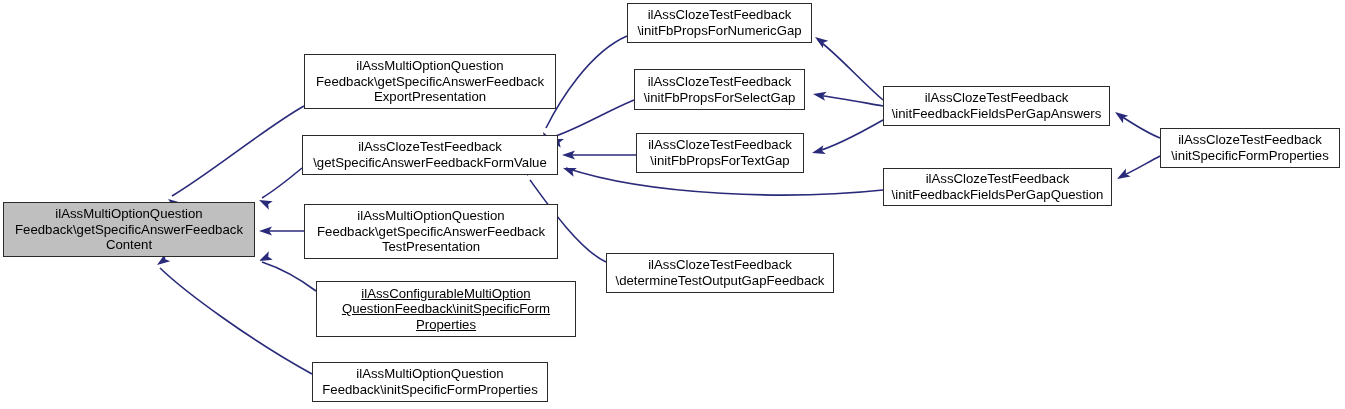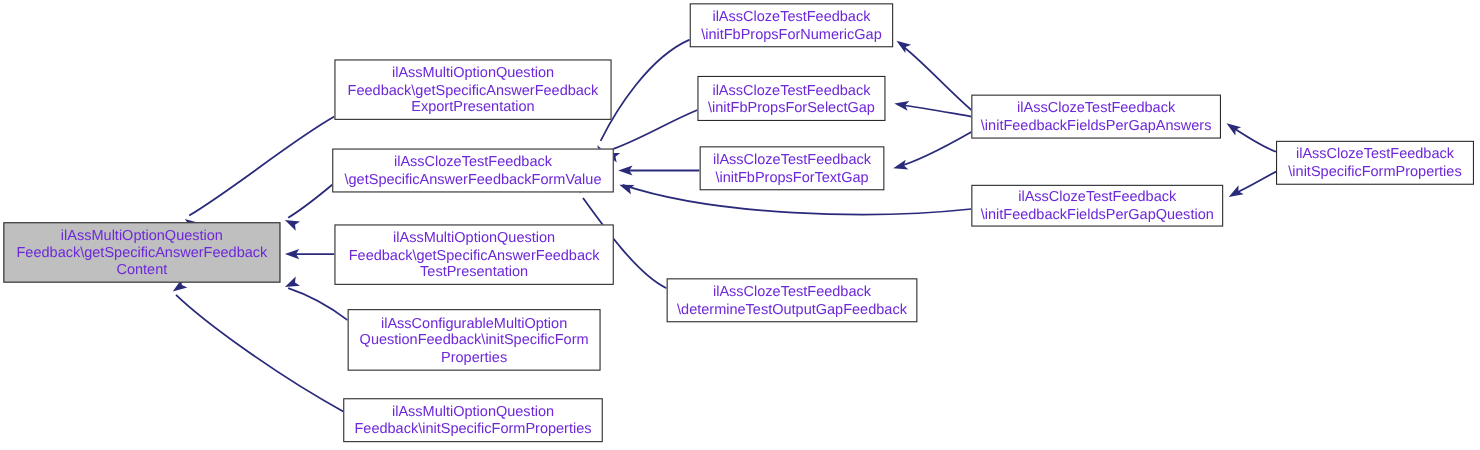--- a/index.html
+++ b/index.html
@@ -29,21 +29,21 @@
   }
   .edge-head {
     fill: #2a2a7a;
     stroke: none;
   }
   .gnode {
     position: absolute;
     box-sizing: border-box;
     border: 1.4px solid #2b2b2b;
     background: #ffffff;
-    color: #6d28d9;
+    color: #000000;
     display: flex;
     align-items: center;
     justify-content: center;
     text-align: center;
     font-size: 13.2px;
     line-height: 15.6px;
     letter-spacing: 0px;
     white-space: pre-line;
     padding: 0 4px;
   }
@@ -97,21 +97,21 @@
 Feedback\getSpecificAnswerFeedback
 Content</span></div>
       <div class="gnode" style="left: 304px; top: 54px; width: 252px; height: 55px; background: rgb(255, 255, 255); border-color: rgb(43, 43, 43);"><span class="gnode-label">ilAssMultiOptionQuestion
 Feedback\getSpecificAnswerFeedback
 ExportPresentation</span></div>
       <div class="gnode" style="left: 302px; top: 135px; width: 256px; height: 40px; background: rgb(255, 255, 255); border-color: rgb(43, 43, 43);"><span class="gnode-label">ilAssClozeTestFeedback
 \getSpecificAnswerFeedbackFormValue</span></div>
       <div class="gnode" style="left: 304px; top: 204px; width: 254px; height: 55px; background: rgb(255, 255, 255); border-color: rgb(43, 43, 43);"><span class="gnode-label">ilAssMultiOptionQuestion
 Feedback\getSpecificAnswerFeedback
 TestPresentation</span></div>
-      <div class="gnode" style="left: 316px; top: 281px; width: 230px; height: 56px; background: rgb(255, 255, 255); border-color: rgb(43, 43, 43);"><span class="gnode-label">ilAssConfigurableMultiOption
+      <div class="gnode" style="left: 316px; top: 281px; width: 260px; height: 56px; background: rgb(255, 255, 255); border-color: rgb(43, 43, 43); text-decoration: underline;"><span class="gnode-label">ilAssConfigurableMultiOption
 QuestionFeedback\initSpecificForm
 Properties</span></div>
       <div class="gnode" style="left: 312px; top: 362px; width: 236px; height: 40px; background: rgb(255, 255, 255); border-color: rgb(43, 43, 43);"><span class="gnode-label">ilAssMultiOptionQuestion
 Feedback\initSpecificFormProperties</span></div>
       <div class="gnode" style="left: 627px; top: 3px; width: 185px; height: 40px; background: rgb(255, 255, 255); border-color: rgb(43, 43, 43);"><span class="gnode-label">ilAssClozeTestFeedback
 \initFbPropsForNumericGap</span></div>
       <div class="gnode" style="left: 634px; top: 69px; width: 171px; height: 41px; background: rgb(255, 255, 255); border-color: rgb(43, 43, 43);"><span class="gnode-label">ilAssClozeTestFeedback
 \initFbPropsForSelectGap</span></div>
       <div class="gnode" style="left: 636px; top: 133px; width: 168px; height: 40px; background: rgb(255, 255, 255); border-color: rgb(43, 43, 43);"><span class="gnode-label">ilAssClozeTestFeedback
 \initFbPropsForTextGap</span></div>

